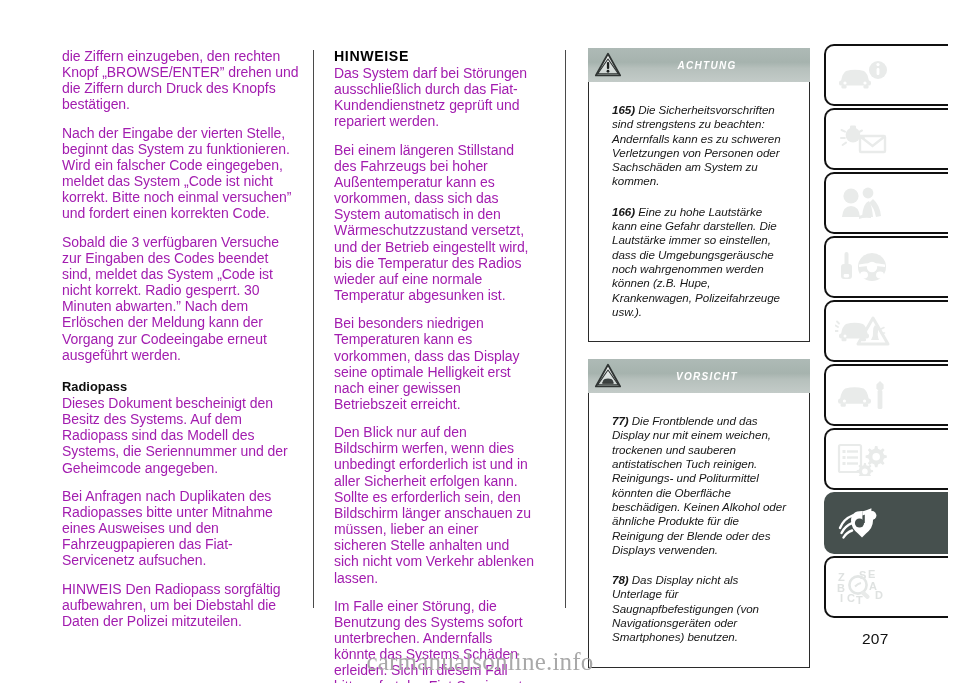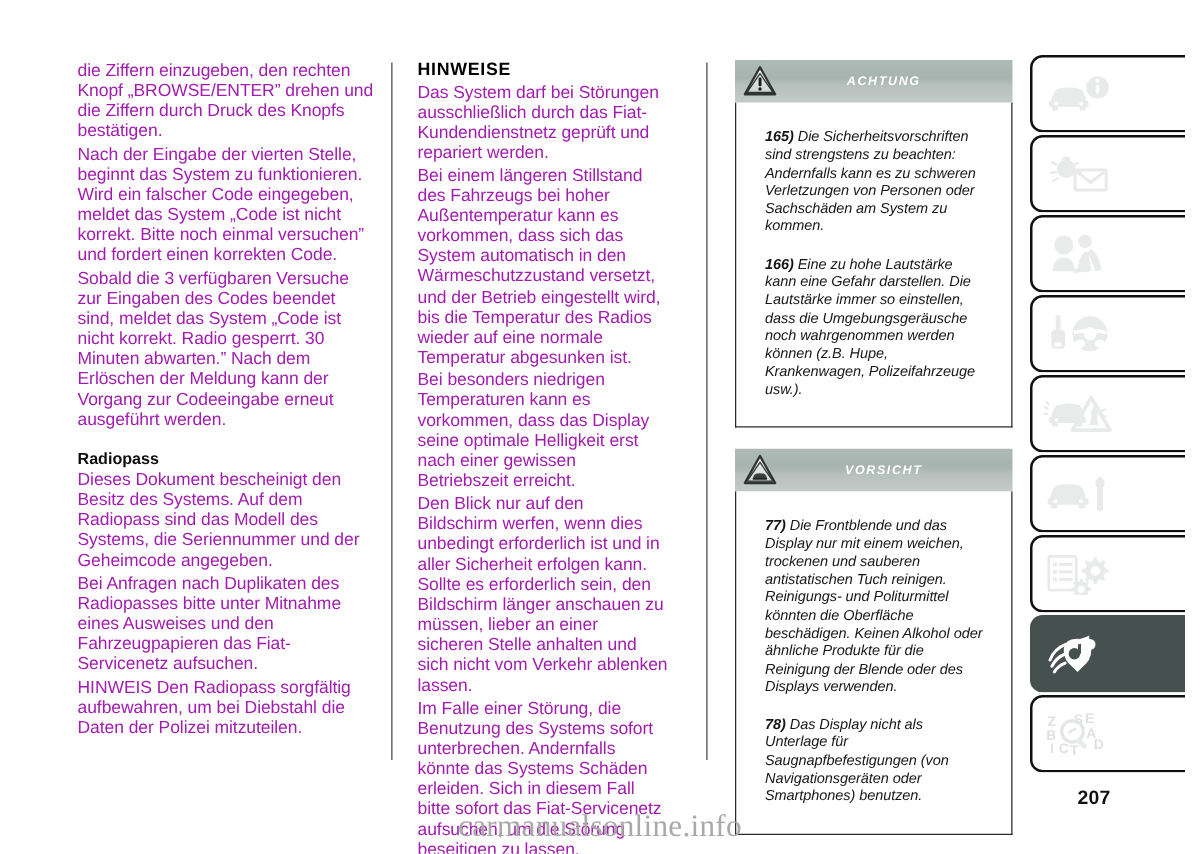--- a/index.html
+++ b/index.html
@@ -52,21 +52,21 @@
     background: #4a4a4a;
   }
 
   p.body {
     margin: 0 0 0 0;
     font-size: 14px;
     line-height: 16.15px;
     letter-spacing: -0.05px;
     color: #a21caf;
   }
-  p.body + p.body { margin-top: 2px; }
+  p.body + p.body { margin-top: 12px; }
   p.gap { margin-top: 16px; }
 
   h3.sub {
     margin: 16px 0 0 0;
     font-size: 12.9px;
     line-height: 16.15px;
     font-weight: bold;
     color: #0d0d0d;
   }
 
@@ -158,21 +158,21 @@
   .railitem svg { display: block; }
   .rail-ico { fill: #e9ebea; }
   .railitem.active .rail-ico { fill: #ffffff; }
 
   
   .pagenum {
     position: absolute;
     left: 862px;
     top: 630px;
     font-size: 15.5px;
-    font-weight: bold;
+    font-weight: normal;
     color: #111111;
     letter-spacing: 0.2px;
   }
   .watermark {
     position: absolute;
     left: 0;
     top: 648px;
     width: 960px;
     text-align: center;
     font-size: 25px;

